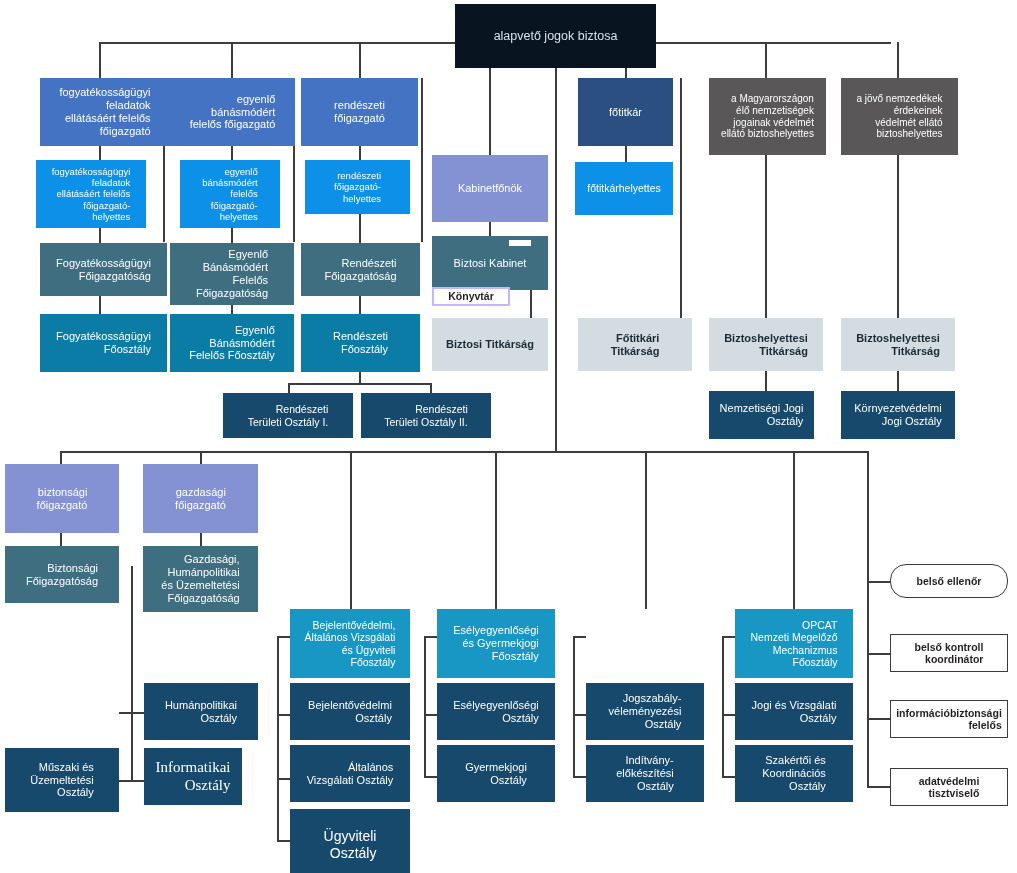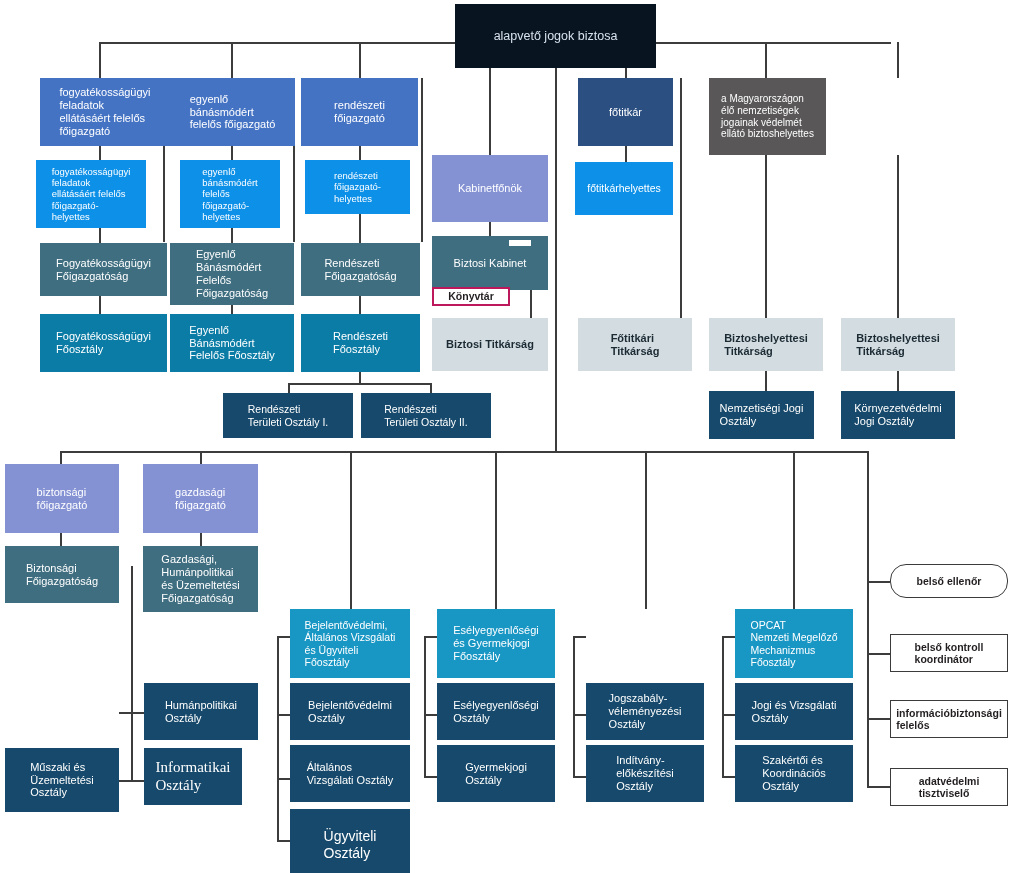--- a/index.html
+++ b/index.html
@@ -17,40 +17,40 @@
     height: 873px;
     background: #ffffff;
     overflow: hidden;
   }
   .node {
     position: absolute;
     box-sizing: border-box;
     display: flex;
     align-items: center;
     justify-content: center;
-    text-align: left;
+    text-align: right;
     line-height: 1.18;
     padding: 2px 4px;
     white-space: pre-line;
     z-index: 3;
   }
   
   .t-root      { background: #081420; color: #d7e2ee; }
   .t-royal     { background: #4573c4; color: #ffffff; }
   .t-brightblue{ background: #0d90e8; color: #ffffff; }
   .t-slate     { background: #3f6e80; color: #ffffff; }
   .t-teal      { background: #0a7ca6; color: #ffffff; }
   .t-navy      { background: #16496b; color: #ffffff; }
   .t-darknavy  { background: #2b4f81; color: #ffffff; }
   .t-gray      { background: #595757; color: #ffffff; }
   .t-periwinkle{ background: #8492d4; color: #ffffff; }
   .t-palegray  { background: #d3dde1; color: #1b2a33; font-weight: bold; }
   .t-cyan      { background: #1896c4; color: #ffffff; }
   .t-white     { background: #ffffff; color: #231f20; border: 1.5px solid #3b3b3b; font-weight: bold; }
-  .t-whiteline { background: #ffffff; color: #231f20; border: 2px solid #be185d; font-weight: bold; }
+  .t-whiteline { background: #ffffff; color: #231f20; border: 2px solid #c4b5fd; font-weight: bold; }
 
   
   .ln {
     position: absolute;
     background: #3c3c3c;
     z-index: 1;
   }
   .lnh { height: 1.6px; }
   .lnv { width: 1.6px; }
 
@@ -215,20 +215,24 @@
 
   <div class="node t-darknavy" style="left:578px; top:78px; width:95px; height:68px; font-size:11px;">főtitkár</div>
   <div class="node t-brightblue" style="left:575px; top:162px; width:98px; height:53px; font-size:10.5px;">főtitkárhelyettes</div>
   <div class="node t-palegray" style="left:578px; top:318px; width:114px; height:53px; font-size:11px;">Főtitkári
 Titkárság</div>
 
   <div class="node t-gray" style="left:709px; top:78px; width:117px; height:77px; font-size:10px;">a Magyarországon
 élő nemzetiségek
 jogainak védelmét
 ellátó biztoshelyettes</div>
+  <div class="node t-gray" style="left:841px; top:78px; width:117px; height:77px; font-size:10px;">a jövő nemzedékek
+érdekeinek
+védelmét ellátó
+biztoshelyettes</div>
 
   <div class="node t-palegray" style="left:709px; top:318px; width:114px; height:53px; font-size:11px;">Biztoshelyettesi
 Titkárság</div>
   <div class="node t-palegray" style="left:841px; top:318px; width:114px; height:53px; font-size:11px;">Biztoshelyettesi
 Titkárság</div>
 
   <div class="node t-navy" style="left:709px; top:391px; width:105px; height:48px; font-size:11px;">Nemzetiségi Jogi
 Osztály</div>
   <div class="node t-navy" style="left:841px; top:391px; width:114px; height:48px; font-size:11px;">Környezetvédelmi
 Jogi Osztály</div>

